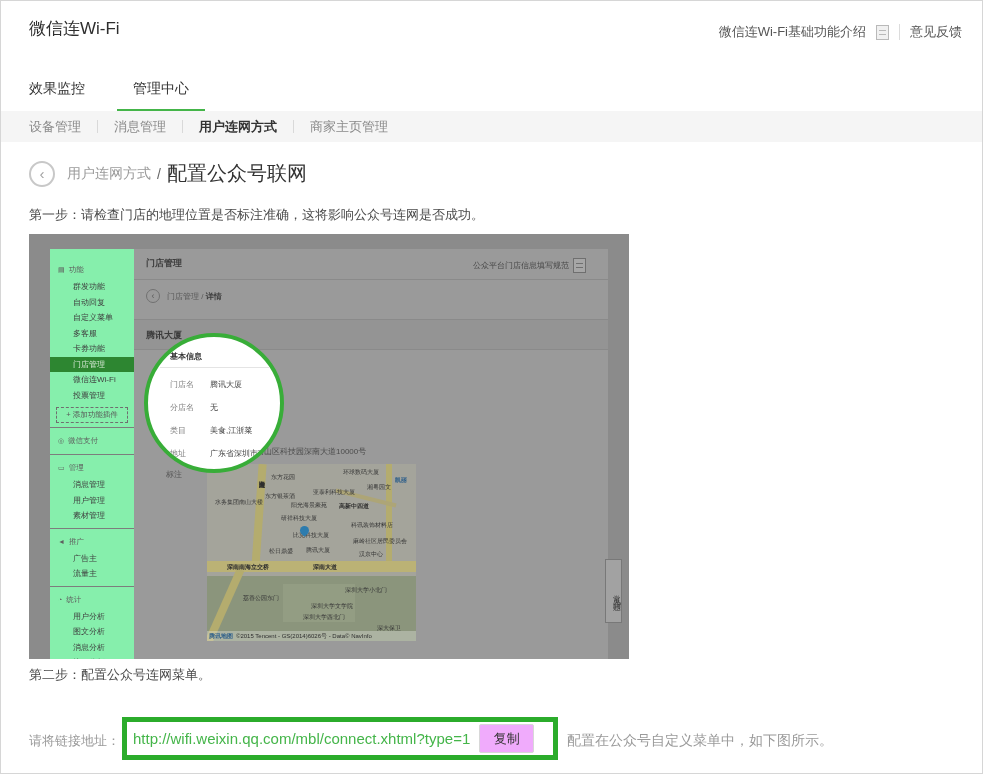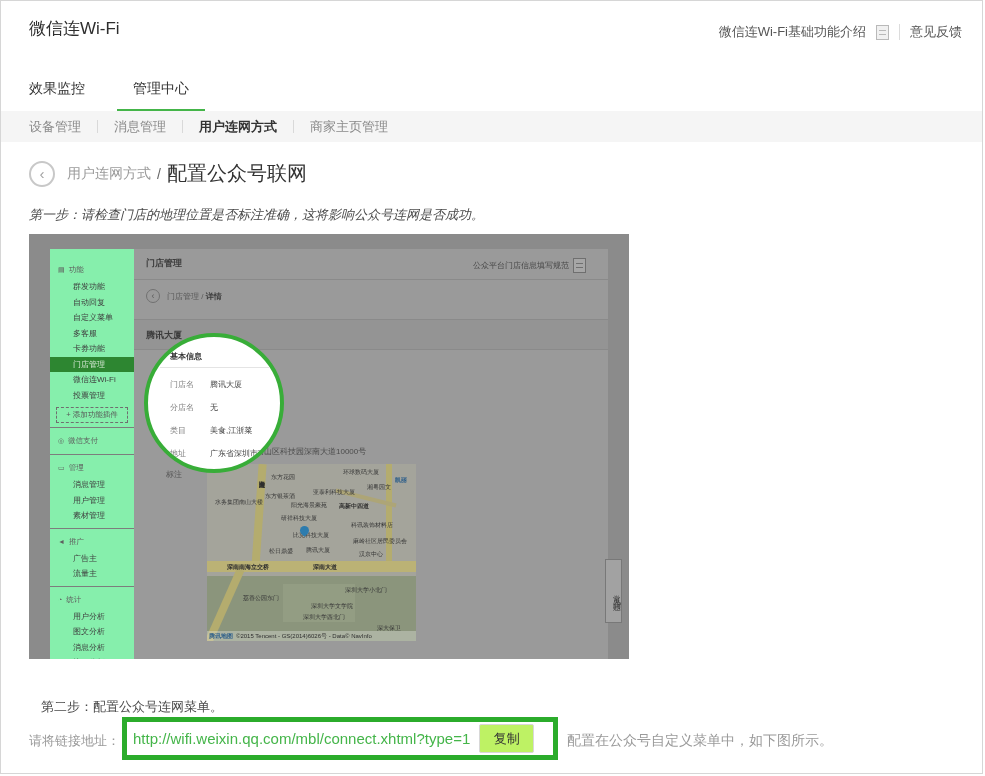--- a/index.html
+++ b/index.html
@@ -29,22 +29,22 @@
   .subnav-sep { width:1px; height:13px; background:#d9d9d9; margin:0 16px; }
 
   
   .crumb { position:absolute; left:28px; top:159px; display:flex; align-items:center; }
   .back-circle { width:26px; height:26px; border:2px solid #c8c8c8; border-radius:50%; color:#a2a2a2; font-size:15px; line-height:21px; text-align:center; cursor:pointer; }
   .crumb-parent { margin-left:12px; font-size:14px; color:#9a9a9a; cursor:pointer; }
   .crumb-div { margin:0 6px; font-size:14px; color:#666; }
   .crumb-current { font-size:20px; color:#333; font-weight:500; }
 
   .step-text { position:absolute; left:28px; font-size:13px; color:#4a4a4a; }
-  #step1 { top:205px;font-style:italic; }
-  #step2 { top:697px;margin-left:12px; }
+  #step1 { top:205px; }
+  #step2 { top:665px; }
 
   
   .inset { position:absolute; left:28px; top:233px; width:600px; height:425px; background:#8b8b8b; overflow:hidden; }
   .sb { position:absolute; left:21px; top:15px; width:84px; bottom:0; background:#86efac; padding-top:12px; overflow:hidden; }
   .sb-group { height:18px; display:flex; align-items:center; padding-left:8px; gap:4px; font-size:7.5px; color:#5e5e5e; }
   .sb-gicon { font-size:7px; color:#5e5e5e; }
   .sb-item { height:15.5px; line-height:15.5px; padding-left:23px; font-size:8px; color:#3e3e3e; white-space:nowrap; }
   .sb-item.active { background:#2d8631; color:#d8ead8; }
   .sb-btn { margin:4px 6px; height:16px; line-height:14px; text-align:center; border:1px dashed #6f6f6f; font-size:7.5px; color:#585858; }
   .sb-hr { border-top:1px solid #7d7d7d; margin:4px 0; }
@@ -90,21 +90,21 @@
   .zc-row { position:absolute; left:22px; font-size:8px; color:#454545; white-space:nowrap; }
   .zc-row .lbl { display:inline-block; width:40px; color:#7d7d7d; }
 
   
   .faq-tab { position:absolute; left:576px; top:325px; width:17px; height:64px; background:#a2a2a2; border:1px solid #787878; writing-mode:vertical-rl; text-align:center; font-size:8px; letter-spacing:3px; color:#3e3e3e; padding-top:6px; }
 
   
   .link-prefix { position:absolute; left:28px; top:731px; font-size:13px; color:#9a9a9a; }
   .link-box { position:absolute; left:121px; top:716px; width:436px; height:43px; border:5px solid #2bac2b; background:#fff; display:flex; align-items:center; }
   .link-url { margin-left:6px; font-size:15px; color:#44b549; white-space:nowrap; cursor:pointer; }
-  .copy-btn { margin-left:9px; width:55px; height:29px; border:1px solid #d8d8d8; border-radius:2px; background:#bef264; font-size:13px; color:#333; font-family:inherit; cursor:pointer; }
+  .copy-btn { margin-left:9px; width:55px; height:29px; border:1px solid #d8d8d8; border-radius:2px; background:#f0abfc; font-size:13px; color:#333; font-family:inherit; cursor:pointer; }
   .link-suffix { position:absolute; left:566px; top:731px; font-size:14px; color:#9a9a9a; }
 </style>
 </head>
 <body>
 
 <div class="page">
 
   <div class="app-title">微信连Wi-Fi</div>
   <div class="header-right">
     <span class="hlink">微信连Wi-Fi基础功能介绍</span>

